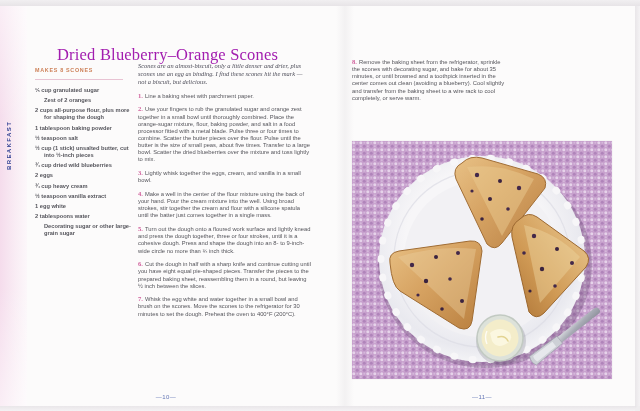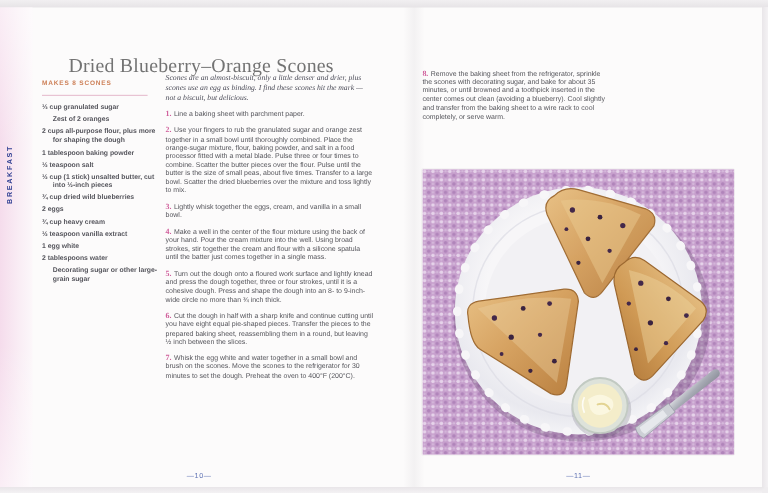--- a/index.html
+++ b/index.html
@@ -31,21 +31,21 @@
   .tab-label{
     position:absolute;left:6px;top:104px;height:70px;width:12px;
     writing-mode:vertical-rl;transform:rotate(180deg);
     font-size:6px;font-weight:bold;letter-spacing:1.4px;
     color:#2f3f92;z-index:2;text-align:center;
   }
   
   .title{
     position:absolute;left:57px;top:28px;width:270px;
     font-family:"Liberation Serif",serif;font-weight:500;
-    font-size:16.5px;letter-spacing:.2px;color:#737373;
+    font-size:16.5px;letter-spacing:.2px;color:#a21caf;
   }
   .yield{
     position:absolute;left:35px;top:61px;
     font-size:5.4px;font-weight:bold;letter-spacing:.7px;color:#cd8058;
   }
   .yield-rule{
     position:absolute;left:35px;top:73px;width:88px;height:1px;
     background:#e8c3d3;
   }
   .ingredients{

